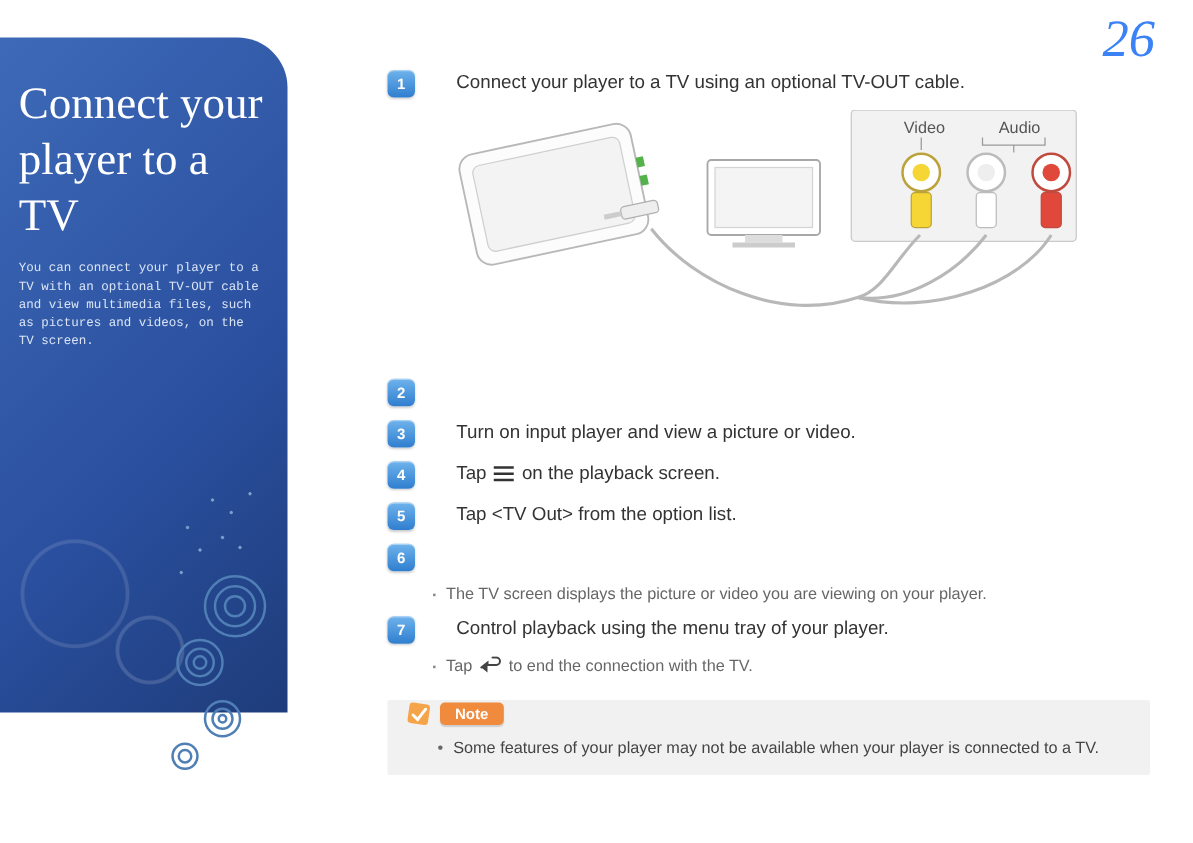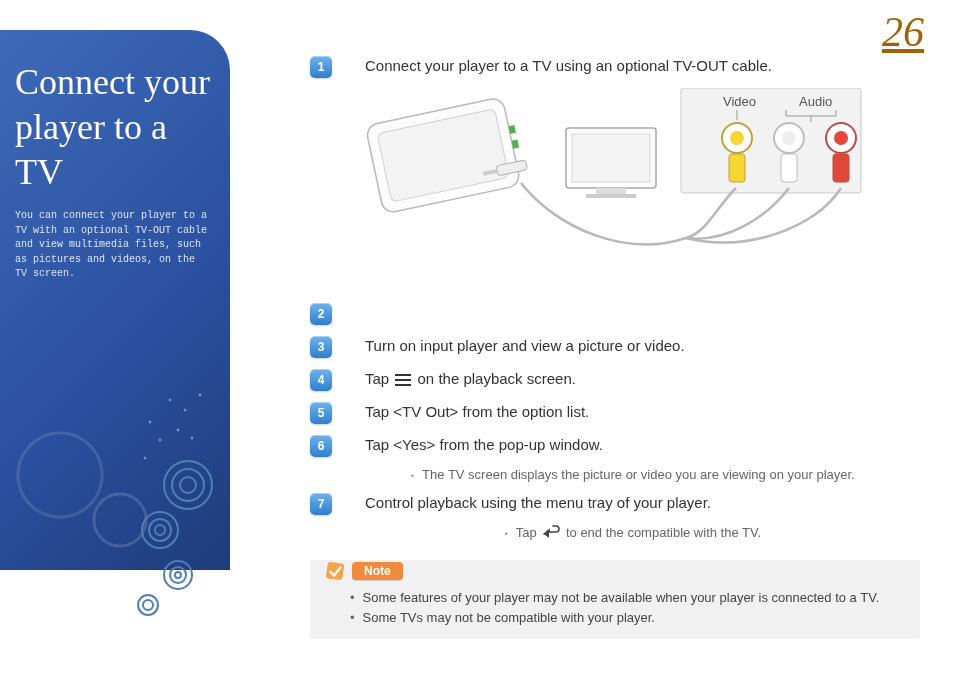--- a/index.html
+++ b/index.html
@@ -11,23 +11,22 @@
     position: relative;
     overflow: hidden;
   }
   .page-number {
     position: absolute;
     top: 8px;
     right: 30px;
     font-size: 42px;
     font-style: italic;
     font-family: Georgia, 'Times New Roman', serif;
-    color: #a16207;
+    color: #3b82f6;
     font-weight: 300;
-    text-decoration: underline;
   }
   .sidebar {
     position: absolute;
     left: 0;
     top: 30px;
     width: 230px;
     height: 540px;
     background: linear-gradient(135deg, #3d6ab8 0%, #2a4f9e 60%, #1e3c7a 100%);
     border-top-right-radius: 40px;
     padding: 30px 20px 20px 15px;
@@ -95,21 +94,20 @@
     margin-top: 1px;
     box-shadow: inset 0 1px 0 rgba(255,255,255,0.4), 0 1px 2px rgba(0,0,0,0.2);
   }
   .step-body { flex: 1; margin-left: 19px; }
   .sub-bullet {
     display: flex;
     margin-top: 4px;
     margin-left: 36px;
     font-size: 13px;
     color: #666;
-    justify-content: center;
   }
   .sub-bullet::before {
     content: "▪";
     font-size: 8px;
     margin-right: 8px;
     margin-top: 4px;
     color: #888;
   }
   .inline-icon {
     display: inline-block;
@@ -282,50 +280,46 @@
     </div>
   </div>
 
   <div class="step">
     <div class="step-num">5</div>
     <div class="step-body">Tap &lt;TV Out&gt; from the option list.</div>
   </div>
 
   <div class="step">
     <div class="step-num">6</div>
-    <div class="step-body">Tap &lt;Yes&gt; from the pop-up window.</div>
   </div>
   <div class="sub-bullet">
     <span>The TV screen displays the picture or video you are viewing on your player.</span>
   </div>
 
   <div class="step" style="margin-top:10px">
     <div class="step-num">7</div>
     <div class="step-body">Control playback using the menu tray of your player.</div>
   </div>
   <div class="sub-bullet">
     <span>
       <span>Tap </span><span class="inline-icon back-icon"><svg viewBox="0 0 18 14">
             <path d="M 2 9 L 7 5 L 7 7 L 14 7 A 3 3 0 0 0 14 1 L 11 1" fill="none" stroke="#444" stroke-width="1.6" stroke-linecap="round"></path>
             <path d="M 2 9 L 7 13 L 7 5 Z" fill="#444"></path>
-          </svg></span><span> to end the compatible with the TV.</span>
+          </svg></span><span> to end the connection with the TV.</span>
     </span>
   </div>
 
   <div class="note-box">
     <div class="note-header">
       <span class="note-icon">
         <svg viewBox="0 0 24 24" width="22" height="22">
           <rect x="3" y="3" width="18" height="18" rx="3" fill="#f6a44a" transform="rotate(8 12 12)"></rect>
           <path d="M 7 13 L 11 17 L 18 8" fill="none" stroke="#fff" stroke-width="2.5" stroke-linecap="round"></path>
         </svg>
       </span>
       <span class="note-badge">Note</span>
     </div>
     <div class="note-item">
         <span>Some features of your player may not be available when your player is connected to a TV.</span>
       </div>
-    <div class="note-item">
-        <span>Some TVs may not be compatible with your player.</span>
-      </div>
   </div>
 
 </main>
 
 </body></html>

